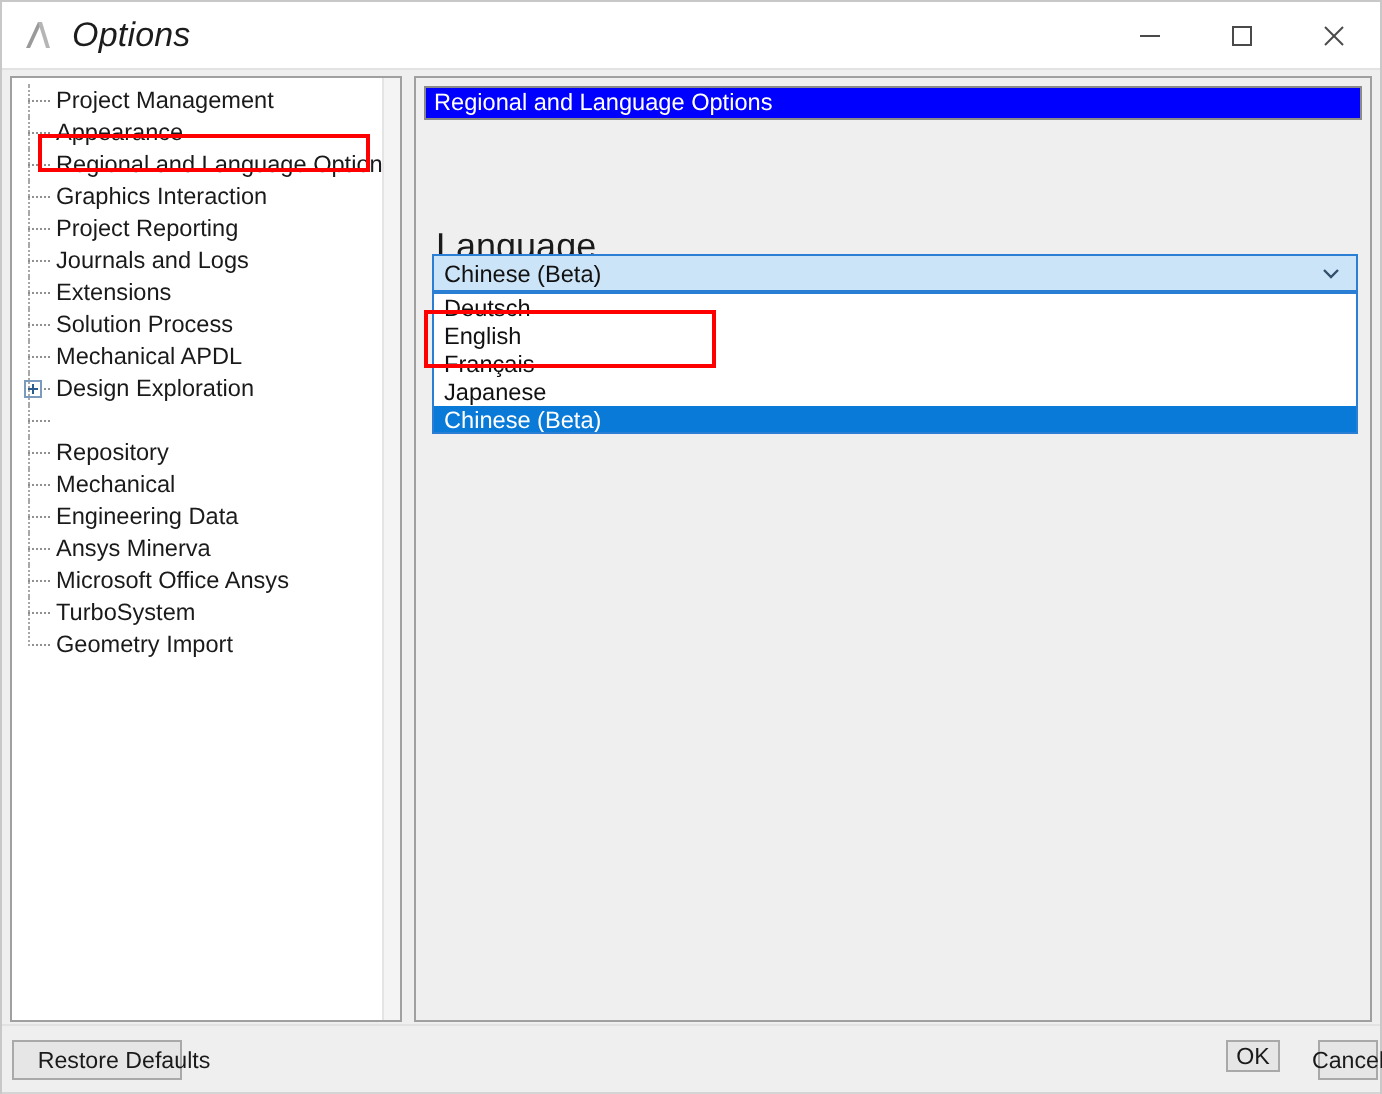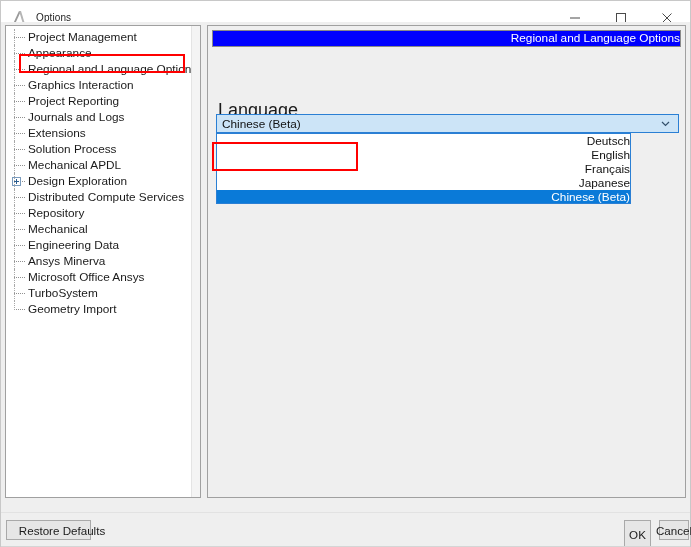--- a/index.html
+++ b/index.html
@@ -39,23 +39,24 @@
   #app-icon {
     width: 16px;
     height: 16px;
     margin-left: 10px;
     margin-right: 9px;
     flex: none;
     position: relative;
   }
   #app-icon svg { display: block; }
   #title-text {
-    font-size: 10px;
+    font-size: 17px;
     color: #1c1c1c;
     letter-spacing: 0.1px;
+    font-style: italic;
   }
   #winbuttons {
     margin-left: auto;
     display: flex;
     height: 33px;
   }
   .winbtn {
     width: 46px;
     height: 33px;
     display: flex;
@@ -70,25 +71,24 @@
     position: absolute;
     left: 0; top: 33px;
     width: 689px;
     height: 1px;
     background: #e2e2e2;
   }
 
   
   #content {
     position: absolute;
-    left: 0; top: 21px;
+    left: 0; top: 34px;
     width: 689px;
     height: 477px;
     background: #efefef;
-    text-align: right;
   }
 
   
   #tree-panel {
     position: absolute;
     left: 4px;
     top: 3px;
     width: 196px;
     height: 473px;
     background: #ffffff;
@@ -262,21 +262,21 @@
     align-items: center;
     justify-content: center;
   }
   #combo-arrow svg { display: block; }
 
   
   #language-dropdown {
     position: absolute;
     left: 8px;
     top: 107px;
-    width: 415px;
+    width: 463px;
     height: 71px;
     background: #ffffff;
     border: 1px solid #2a7fd4;
     box-sizing: border-box;
     overflow: hidden;
   }
   .dd-option {
     height: 14px;
     line-height: 14px;
     font-size: 11.8px;
@@ -329,22 +329,21 @@
     left: 5px;
     top: 7px;
     width: 85px;
     height: 20px;
     padding-left: 27px;
   }
   #btn-ok {
     left: 612px;
     top: 7px;
     width: 27px;
-    height: 28px;
-    margin-left: 11px;
+    height: 16px;
   }
   #btn-cancel {
     left: 658px;
     top: 7px;
     width: 30px;
     height: 20px;
   }
   #footer-bottom {
     position: absolute;
     left: 0;
@@ -431,21 +430,20 @@
               <span class="tree-label">Mechanical APDL</span>
             </li>
             <li class="tree-item">
               <span class="tree-connector">
                 <span class="expander"></span>
               </span>
               <span class="tree-label">Design Exploration</span>
             </li>
             <li class="tree-item">
               <span class="tree-connector"></span>
-              <span class="tree-label">Distributed Compute Services</span>
             </li>
             <li class="tree-item">
               <span class="tree-connector"></span>
               <span class="tree-label">Repository</span>
             </li>
             <li class="tree-item">
               <span class="tree-connector"></span>
               <span class="tree-label">Mechanical</span>
             </li>
             <li class="tree-item">

